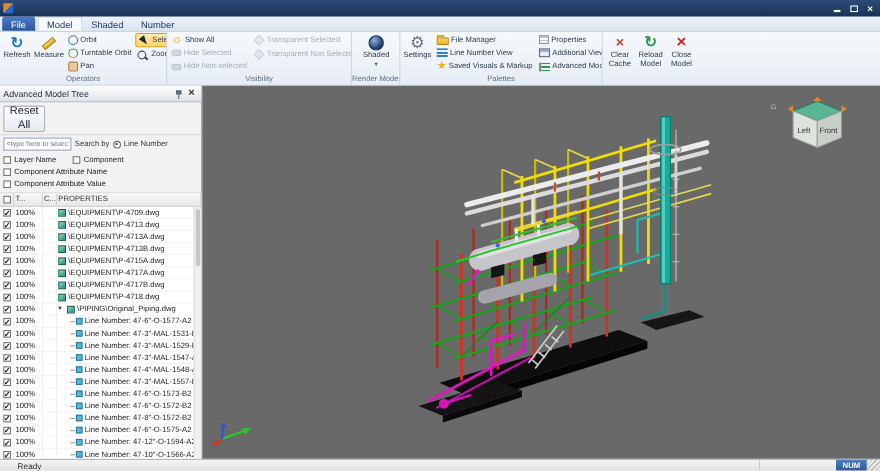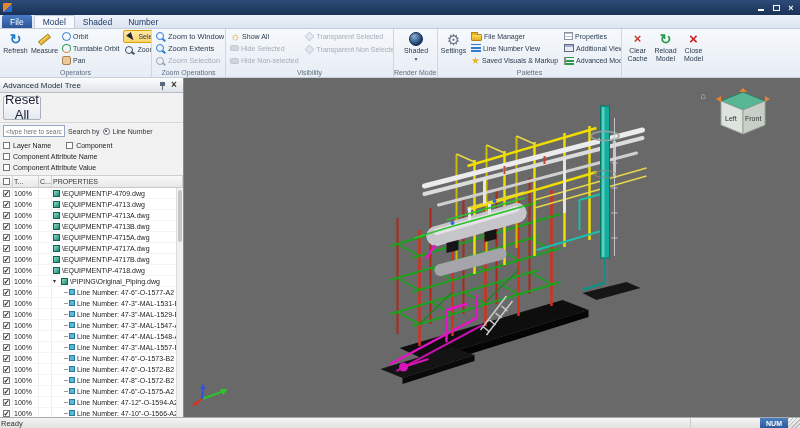--- a/index.html
+++ b/index.html
@@ -80,21 +80,21 @@
   
   .panel{width:184px;background:#f2f2f2;border-right:1px solid #8a8a8a;display:flex;flex-direction:column;flex:none;color:#222}
   .p-header{height:15px;background:linear-gradient(#fdfdfd,#dfe3e8);border-bottom:1px solid #b8bec6;display:flex;align-items:center;padding:0 3px;flex:none}
   .p-title{font-size:8px;color:#1a2a3a;flex:1;white-space:nowrap}
   .p-hicon{width:12px;height:12px;display:flex;align-items:center;justify-content:center}
   .pin{width:7px;height:9px;position:relative}
   .pin::before{content:"";position:absolute;top:1px;left:1px;width:5px;height:4px;background:#5a6a7a}
   .pin::after{content:"";position:absolute;top:5px;left:3px;width:1px;height:4px;background:#5a6a7a}
   .px::before{content:"×";font-size:10px;color:#333;font-weight:bold;line-height:10px}
   .p-toolbar{height:30px;display:flex;align-items:center;padding:2px 3px;border-bottom:1px solid #d8d8d8;flex:none}
-  .reset-btn{width:38px;height:24px;border:1px solid #a8b2be;background:linear-gradient(#fff,#e4e9f0);border-radius:2px;font-size:13px;text-align:center;display:flex;align-items:center;justify-content:center;line-height:1.15;color:#223;padding:1px}
+  .reset-btn{width:38px;height:24px;border:1px solid #a8b2be;background:linear-gradient(#fff,#e4e9f0);border-radius:2px;font-size:10px;text-align:center;display:flex;align-items:center;justify-content:center;line-height:1.15;color:#223;padding:1px}
   .p-search{height:16px;display:flex;align-items:center;gap:3px;padding:0 3px;flex:none}
   .search-input{width:62px;height:12px;border:1px solid #94a6c0;font-size:6.5px;padding:0 2px;font-family:inherit;color:#444;background:#fff}
   .sb-label{font-size:7px;color:#333;white-space:nowrap}
   .radio{width:7px;height:7px;border:1px solid #667;border-radius:50%;position:relative;background:#fff;flex:none}
   .radio.on::after{content:"";position:absolute;inset:1.5px;background:#333;border-radius:50%}
   .p-checks{padding:1px 3px 2px;border-bottom:1px solid #cfcfcf;flex:none}
   .chk-row{display:flex;align-items:center;gap:3px;height:11px}
   .cb{width:7px;height:7px;border:1px solid #777;background:#fff;position:relative;flex:none}
   .cb.on::after{content:"✓";position:absolute;top:-1.5px;left:0;font-size:7.5px;color:#222;font-weight:bold}
   .chk-label{font-size:7px;color:#222;white-space:nowrap}
@@ -122,21 +122,21 @@
 
   
   .viewport{flex:1;position:relative;background:#696969;min-width:0;overflow:hidden}
   .scene{position:absolute;inset:0;width:100%;height:100%}
   .viewcube{position:absolute;top:10px;right:26px;width:62px;height:56px}
   .home-icon{position:absolute;top:14px;right:94px;color:#d8d8d8;font-size:9px;line-height:9px}
   .triad{position:absolute;left:6px;bottom:10px;width:44px;height:30px}
 
   
   .statusbar{height:11px;background:linear-gradient(#f4f4f4,#e2e2e2);border-top:1px solid #aaa;display:flex;align-items:center;font-size:7.5px;color:#333;flex:none}
-  .st-ready{padding-left:1px;flex:1}
+  .st-ready{padding-left:16px;flex:1}
   .st-seg{width:70px;height:100%;border-left:1px solid #ccc}
   .st-num{width:28px;height:100%;background:linear-gradient(#4a7ec0,#2c5a9a);color:#fff;display:flex;align-items:center;justify-content:center;font-size:7px;font-weight:bold}
   .st-grip{width:12px;height:100%;background:repeating-linear-gradient(135deg,#bbb 0 1px,transparent 1px 3px)}
 </style>
 </head>
 <body>
 
 <div class="app">
 
   <div class="titlebar">
@@ -198,39 +198,20 @@
             </div>
           <div class="btn-s">
               <span class="ic ic-mag"></span>
               <span>Zoom</span>
             </div>
         </div>
       </div>
       <div class="rg-label">Operators</div>
     </div>
 
-    <div class="rgroup g-zoomops">
-      <div class="rg-body">
-        <div class="rg-col">
-          <div class="btn-s">
-              <span class="ic ic-mag blue"></span>
-              <span>Zoom to Window</span>
-            </div>
-          <div class="btn-s">
-              <span class="ic ic-mag blue"></span>
-              <span>Zoom Extents</span>
-            </div>
-          <div class="btn-s disabled">
-              <span class="ic ic-mag"></span>
-              <span>Zoom Selection</span>
-            </div>
-        </div>
-      </div>
-      <div class="rg-label">Zoom Operations</div>
-    </div>
 
     <div class="rgroup g-visibility">
       <div class="rg-body">
         <div class="rg-col">
           <div class="btn-s">
               <span class="ic ic-sun"></span>
               <span>Show All</span>
             </div>
           <div class="btn-s disabled">
               <span class="ic ic-hide"></span>

